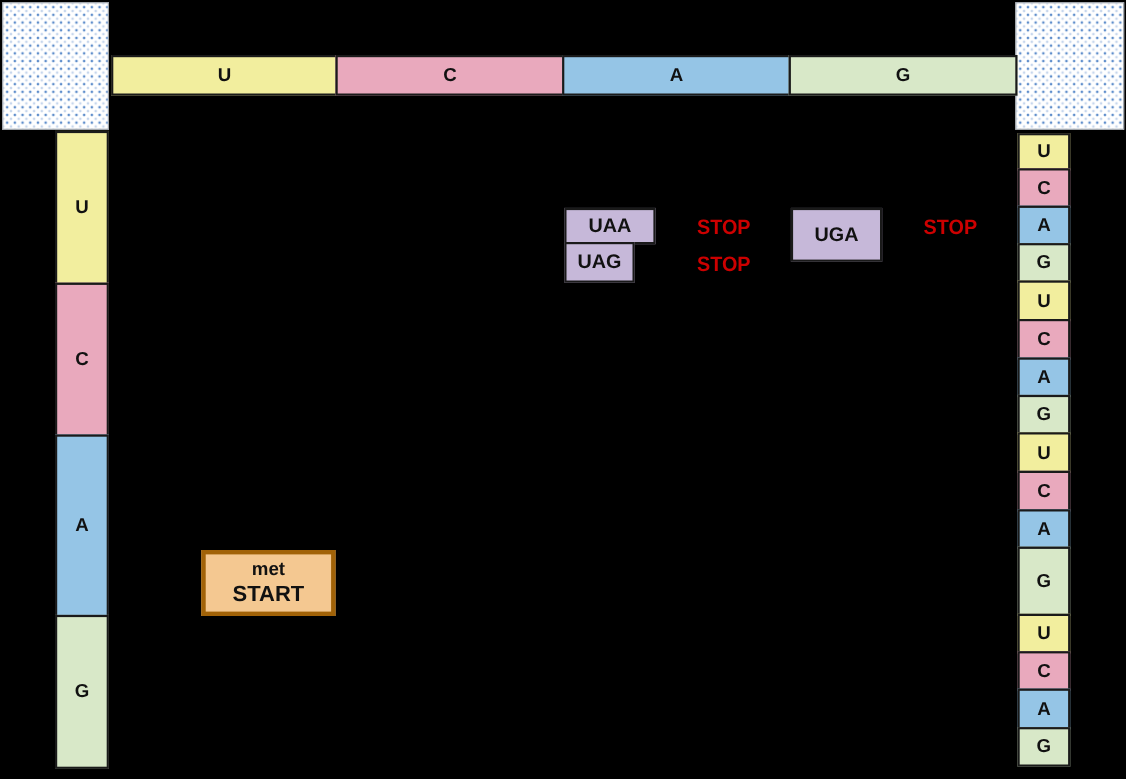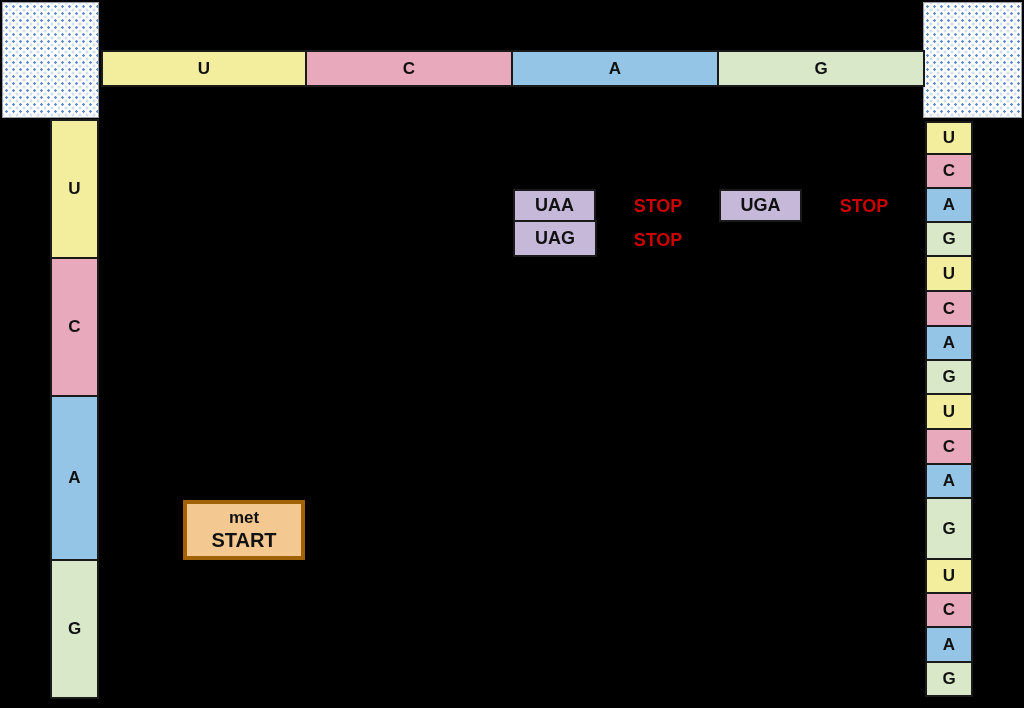--- a/index.html
+++ b/index.html
@@ -151,24 +151,24 @@
   <div class="cell c-blue" style="left:925px; top:626px; width:48px; height:37px;">
     <span>A</span>
   </div>
   <div class="cell c-green" style="left:925px; top:661px; width:48px; height:36px;">
     <span>G</span>
   </div>
 
   <div class="cell c-purple codon-box" style="left:513px; top:189px; width:83px; height:33px;">
     <span>UAA</span>
   </div>
-  <div class="cell c-purple codon-box" style="left:513px; top:220px; width:84px; height:37px;">
+  <div class="cell c-purple codon-box" style="left:513px; top:220px; width:64px; height:37px;">
     <span>UAG</span>
   </div>
-  <div class="cell c-purple codon-box" style="left:719px; top:189px; width:83px; height:33px;">
+  <div class="cell c-purple codon-box" style="left:719px; top:189px; width:83px; height:49px;">
     <span>UGA</span>
   </div>
 
   <div class="stop-label" style="left:630px; top:194px; width:56px; height:24px;">STOP</div>
   <div class="stop-label" style="left:630px; top:228px; width:56px; height:24px;">STOP</div>
   <div class="stop-label" style="left:836px; top:194px; width:56px; height:24px;">STOP</div>
 
   <div class="start-box" style="left:183px; top:500px; width:122px; height:60px;">
     <span class="l1">met</span>
     <span class="l2">START</span>

